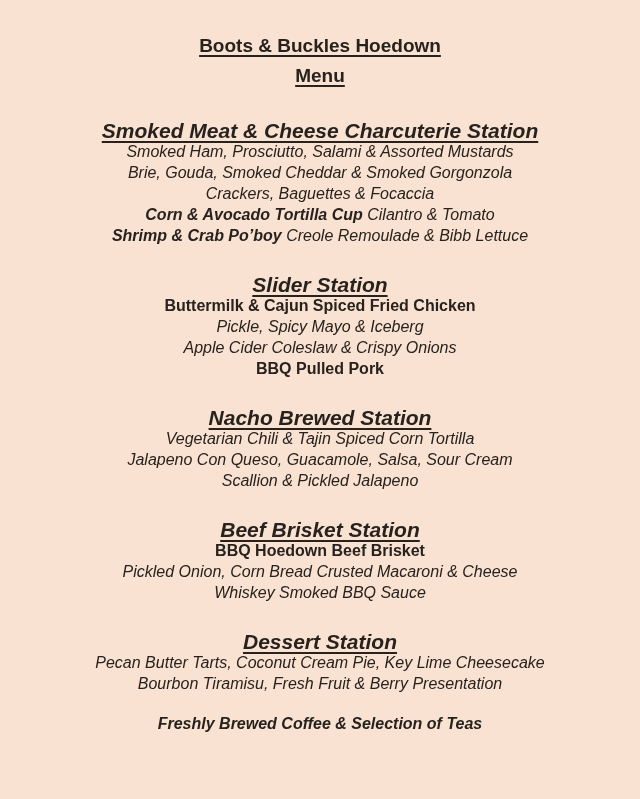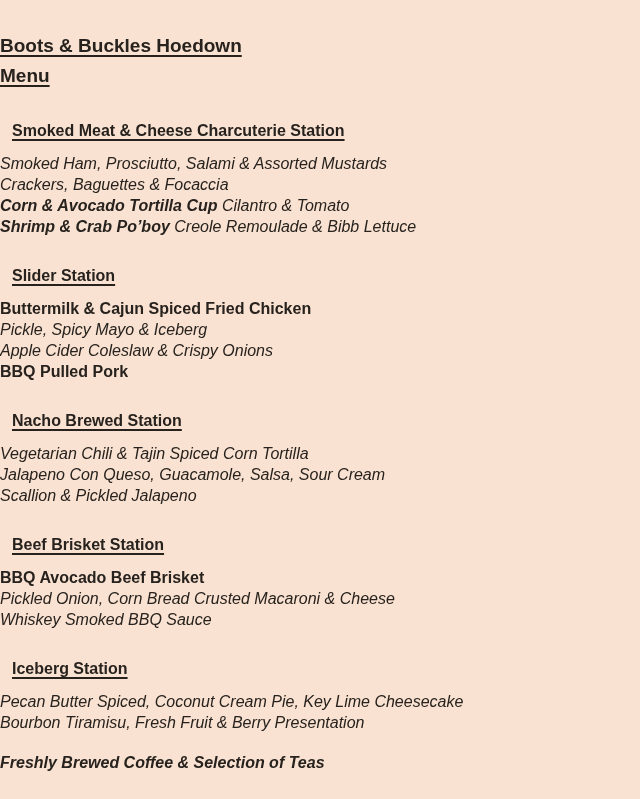--- a/index.html
+++ b/index.html
@@ -10,48 +10,49 @@
     width: 640px;
     height: 799px;
     overflow: hidden;
     font-family: "Liberation Sans", sans-serif;
   }
   .page {
     width: 640px;
     height: 799px;
     box-sizing: border-box;
     padding-top: 34px;
-    text-align: left;
+    text-align: center;
   }
   .doc-title, .doc-subtitle {
     margin: 0;
     font-size: 19px;
     font-weight: bold;
     line-height: 24px;
     text-decoration: underline;
     text-decoration-thickness: 2px;
     text-underline-offset: 3px;
   }
   .doc-subtitle {
     margin-top: 6px;
   }
   .menu-section {
     margin-top: 28px;
   }
   .menu-section.first {
     margin-top: 32px;
   }
   .section-heading {
-    margin: 12px;
-    font-size: 16px;
+    margin: 0;
+    font-size: 21px;
     font-weight: bold;
     line-height: 21px;
     text-decoration: underline;
     text-decoration-thickness: 2px;
     text-underline-offset: 3px;
+    font-style: italic;
   }
   .menu-line {
     margin: 0;
     font-size: 16px;
     line-height: 21px;
   }
   .it {
     font-style: italic;
     font-weight: normal;
   }
@@ -75,20 +76,21 @@
 <body style="background: rgb(249, 226, 209);">
 
 <div class="page" style="color: rgb(39, 34, 30);">
 
   <h1 class="doc-title">Boots &amp; Buckles Hoedown</h1>
   <h1 class="doc-subtitle">Menu</h1>
 
   <div class="menu-section first">
     <h2 class="section-heading">Smoked Meat &amp; Cheese Charcuterie Station</h2>
     <p class="menu-line it">Smoked Ham, Prosciutto, Salami &amp; Assorted Mustards</p>
+    <p class="menu-line it">Brie, Gouda, Smoked Cheddar &amp; Smoked Gorgonzola</p>
     <p class="menu-line it">Crackers, Baguettes &amp; Focaccia</p>
     <p class="menu-line"><span class="bi">Corn &amp; Avocado Tortilla Cup</span> <span class="it">Cilantro &amp; Tomato</span></p>
     <p class="menu-line"><span class="bi">Shrimp &amp; Crab Po’boy</span> <span class="it">Creole Remoulade &amp; Bibb Lettuce</span></p>
   </div>
 
   <div class="menu-section">
     <h2 class="section-heading">Slider Station</h2>
     <p class="menu-line b">Buttermilk &amp; Cajun Spiced Fried Chicken</p>
     <p class="menu-line it">Pickle, Spicy Mayo &amp; Iceberg</p>
     <p class="menu-line it">Apple Cider Coleslaw &amp; Crispy Onions</p>
@@ -97,26 +99,26 @@
 
   <div class="menu-section">
     <h2 class="section-heading">Nacho Brewed Station</h2>
     <p class="menu-line it">Vegetarian Chili &amp; Tajin Spiced Corn Tortilla</p>
     <p class="menu-line it">Jalapeno Con Queso, Guacamole, Salsa, Sour Cream</p>
     <p class="menu-line it">Scallion &amp; Pickled Jalapeno</p>
   </div>
 
   <div class="menu-section">
     <h2 class="section-heading">Beef Brisket Station</h2>
-    <p class="menu-line b">BBQ Avocado Beef Brisket</p>
+    <p class="menu-line b">BBQ Hoedown Beef Brisket</p>
     <p class="menu-line it">Pickled Onion, Corn Bread Crusted Macaroni &amp; Cheese</p>
     <p class="menu-line it">Whiskey Smoked BBQ Sauce</p>
   </div>
 
   <div class="menu-section">
-    <h2 class="section-heading">Iceberg Station</h2>
-    <p class="menu-line it">Pecan Butter Spiced, Coconut Cream Pie, Key Lime Cheesecake</p>
+    <h2 class="section-heading">Dessert Station</h2>
+    <p class="menu-line it">Pecan Butter Tarts, Coconut Cream Pie, Key Lime Cheesecake</p>
     <p class="menu-line it">Bourbon Tiramisu, Fresh Fruit &amp; Berry Presentation</p>
   </div>
 
   <p class="footer-line">Freshly Brewed Coffee &amp; Selection of Teas</p>
 
 </div>
 
 </body></html>

